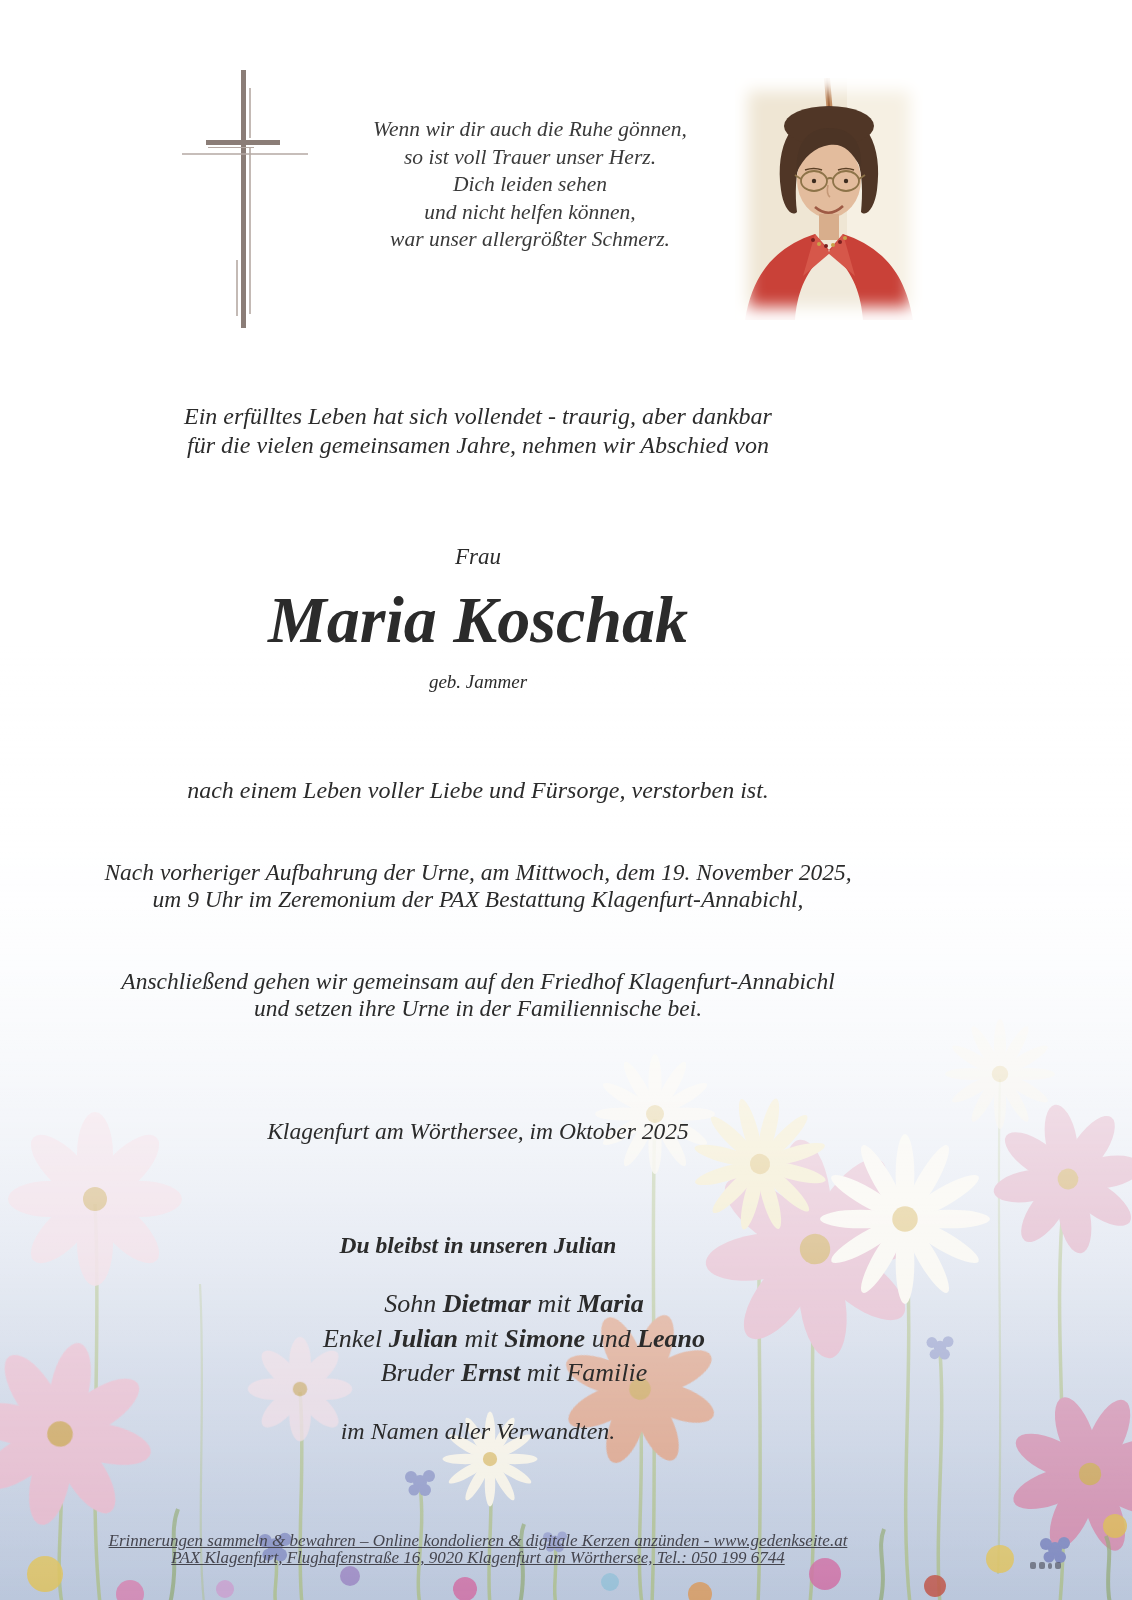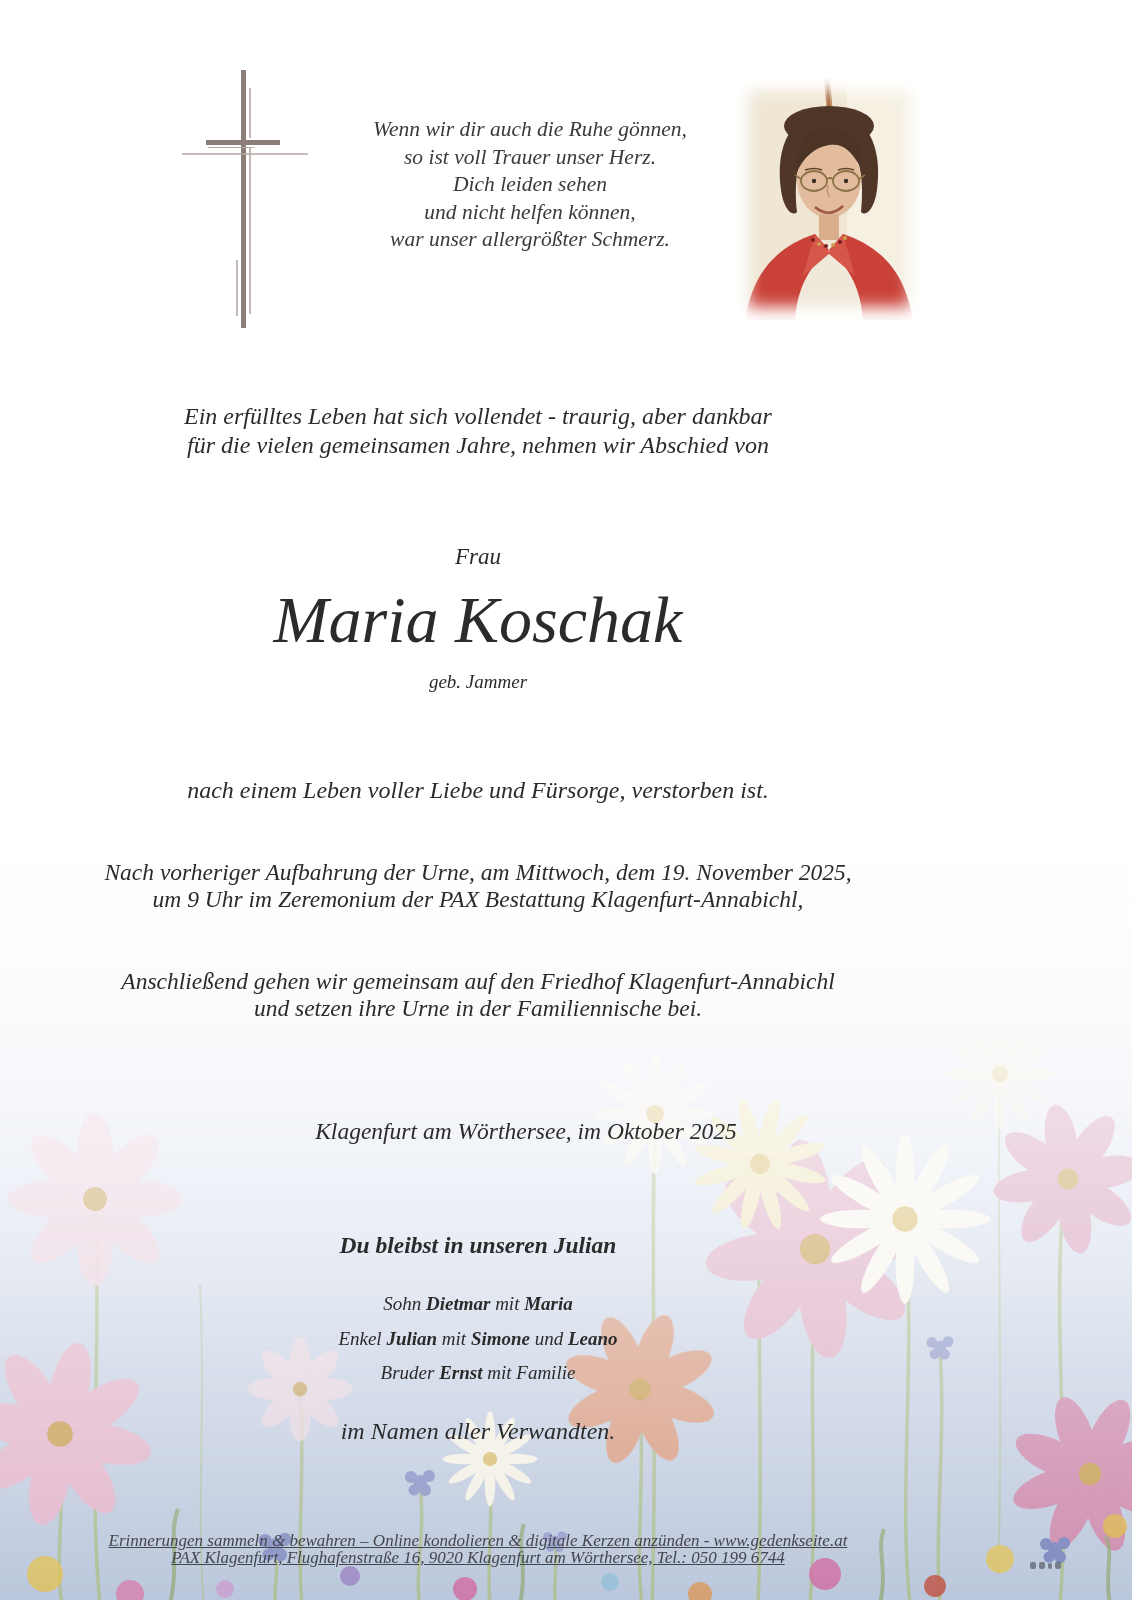--- a/index.html
+++ b/index.html
@@ -15,28 +15,28 @@
   }
   .meadow{position:absolute;left:0;bottom:0;width:1132px;height:960px;}
   .cross{position:absolute;left:168px;top:60px;width:150px;height:270px;}
   .photo{position:absolute;left:735px;top:74px;width:188px;height:242px;}
   .photo svg{display:block;}
   .photo::after{content:"";position:absolute;inset:0;box-shadow:inset 0 0 16px 13px #ffffff;}
   .t{position:absolute;left:0;width:956px;text-align:center;}
   .poem{top:112px;left:180px;width:700px;font-size:21.5px;line-height:27.5px;color:#3a3a3a;}
   .intro{top:398px;font-size:24px;line-height:29px;}
   .salutation{top:540px;font-size:23px;}
-  .name{top:570px;font-size:66px;line-height:92px;}
+  .name{top:570px;font-size:66px;line-height:92px;font-weight:bold;}
   .maiden{top:667px;font-size:19px;}
   .passing{top:772px;font-size:24px;line-height:29.5px;}
   .ceremony{top:855px;font-size:23.5px;line-height:27px;}
   .burial{top:964px;font-size:23.5px;line-height:27px;}
-  .placedate{top:1114px;font-size:23.5px;padding-left:48px;}
+  .placedate{top:1114px;font-size:23.5px;}
   .farewell{top:1228px;font-size:23.5px;font-weight:bold;}
-  .family{top:1283px;font-size:19px;line-height:34.5px;}
+  .family{top:1283px;font-size:26px;line-height:34.5px;padding-left:36px;}
   .family .b{font-weight:bold;}
   .closing{top:1414px;font-size:24px;text-align:center;}
   .footerline{font-size:17px;line-height:17px;color:#45454e;text-decoration:underline;}
   .footer{top:1528px;}
   .mark{position:absolute;left:1030px;top:1558px;display:flex;gap:3px;opacity:.5;}
   .mark i{display:block;width:6px;height:7px;background:#2f2f3a;border-radius:2px;}
   .mark i:nth-child(3){width:4px;height:6px;margin-top:1px;}
 </style>
 </head>
 <body>

